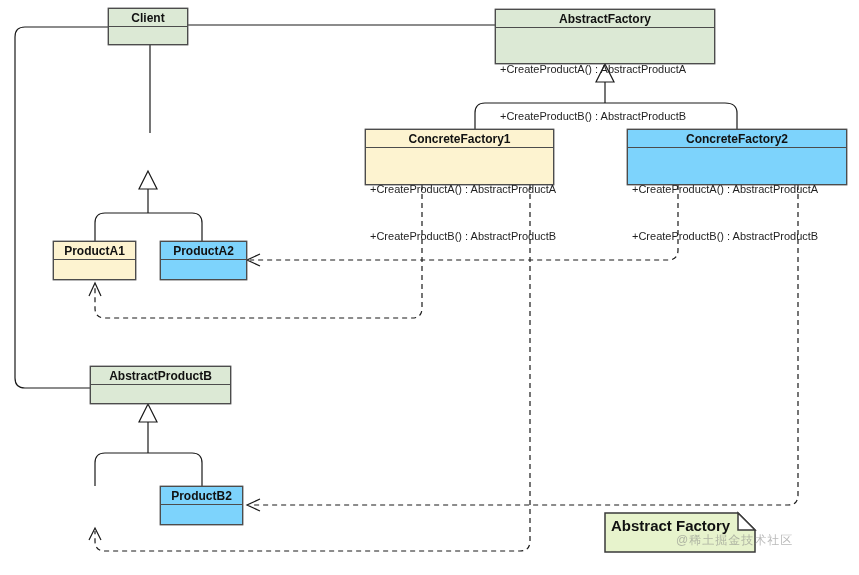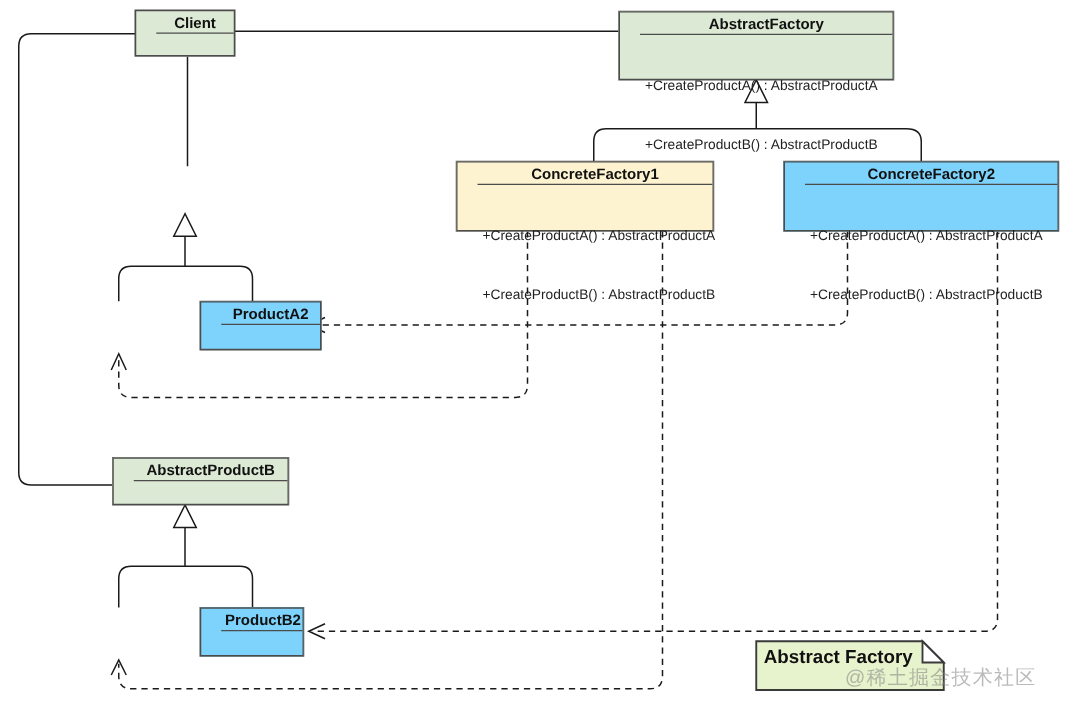--- a/index.html
+++ b/index.html
@@ -16,21 +16,20 @@
     left: 0; top: 0;
     width: 859px; height: 575px;
     pointer-events: none;
   }
   .cls {
     position: absolute;
     box-sizing: border-box;
     border: 1px solid #4c4c4c;
     box-shadow: 0 0 0 0.4px #4c4c4c;
     z-index: 2;
-    padding-left: 16px;
   }
   .cls .hd {
     box-sizing: border-box;
     font-weight: bold;
     font-size: 12px;
     color: #111;
     text-align: center;
     padding: 2px 3px 1px 3px;
     border-bottom: 1px solid #4c4c4c;
     white-space: nowrap;
@@ -57,21 +56,21 @@
     left: 611px; top: 517px;
     font-size: 15px;
     font-weight: bold;
     color: #111;
     z-index: 3;
     white-space: nowrap;
   }
   #watermark {
     position: absolute;
     left: 676px; top: 532px;
-    font-size: 16px;
+    font-size: 12px;
     color: rgba(130, 130, 130, 0.55);
     z-index: 4;
     white-space: nowrap;
     letter-spacing: 1px;
   }
 </style>
 </head>
 <body>
 
 <div id="canvas">
@@ -116,39 +115,43 @@
   </div>
 
   <div class="cls green abstract" style="left:495px; top:9px; width:220px; height:55px;">
     <div class="hd">AbstractFactory</div>
     <div class="bd">
       <div class="m">+CreateProductA() : AbstractProductA</div>
       <div class="m">+CreateProductB() : AbstractProductB</div>
     </div>
   </div>
 
-  <div class="cls yellow" style="left:365px; top:129px; width:206px; height:56px;">
+  <div class="cls yellow" style="left:365px; top:129px; width:189px; height:56px;">
     <div class="hd">ConcreteFactory1</div>
     <div class="bd">
       <div class="m">+CreateProductA() : AbstractProductA</div>
       <div class="m">+CreateProductB() : AbstractProductB</div>
     </div>
   </div>
 
   <div class="cls purple" style="left:627px; top:129px; width:220px; height:56px;">
     <div class="hd">ConcreteFactory2</div>
     <div class="bd">
       <div class="m">+CreateProductA() : AbstractProductA</div>
       <div class="m">+CreateProductB() : AbstractProductB</div>
     </div>
   </div>
 
 
+  <div class="cls yellow" style="left:53px; top:241px; width:83px; height:39px;">
+    <div class="hd">ProductA1</div>
+    <div class="bd" style="height:17px;"></div>
+  </div>
 
-  <div class="cls purple" style="left:160px; top:241px; width:97px; height:39px;">
+  <div class="cls purple" style="left:160px; top:241px; width:87px; height:39px;">
     <div class="hd">ProductA2</div>
     <div class="bd" style="height:17px;"></div>
   </div>
 
   <div class="cls green abstract" style="left:90px; top:366px; width:141px; height:38px;">
     <div class="hd">AbstractProductB</div>
     <div class="bd" style="height:16px;"></div>
   </div>
 
 

